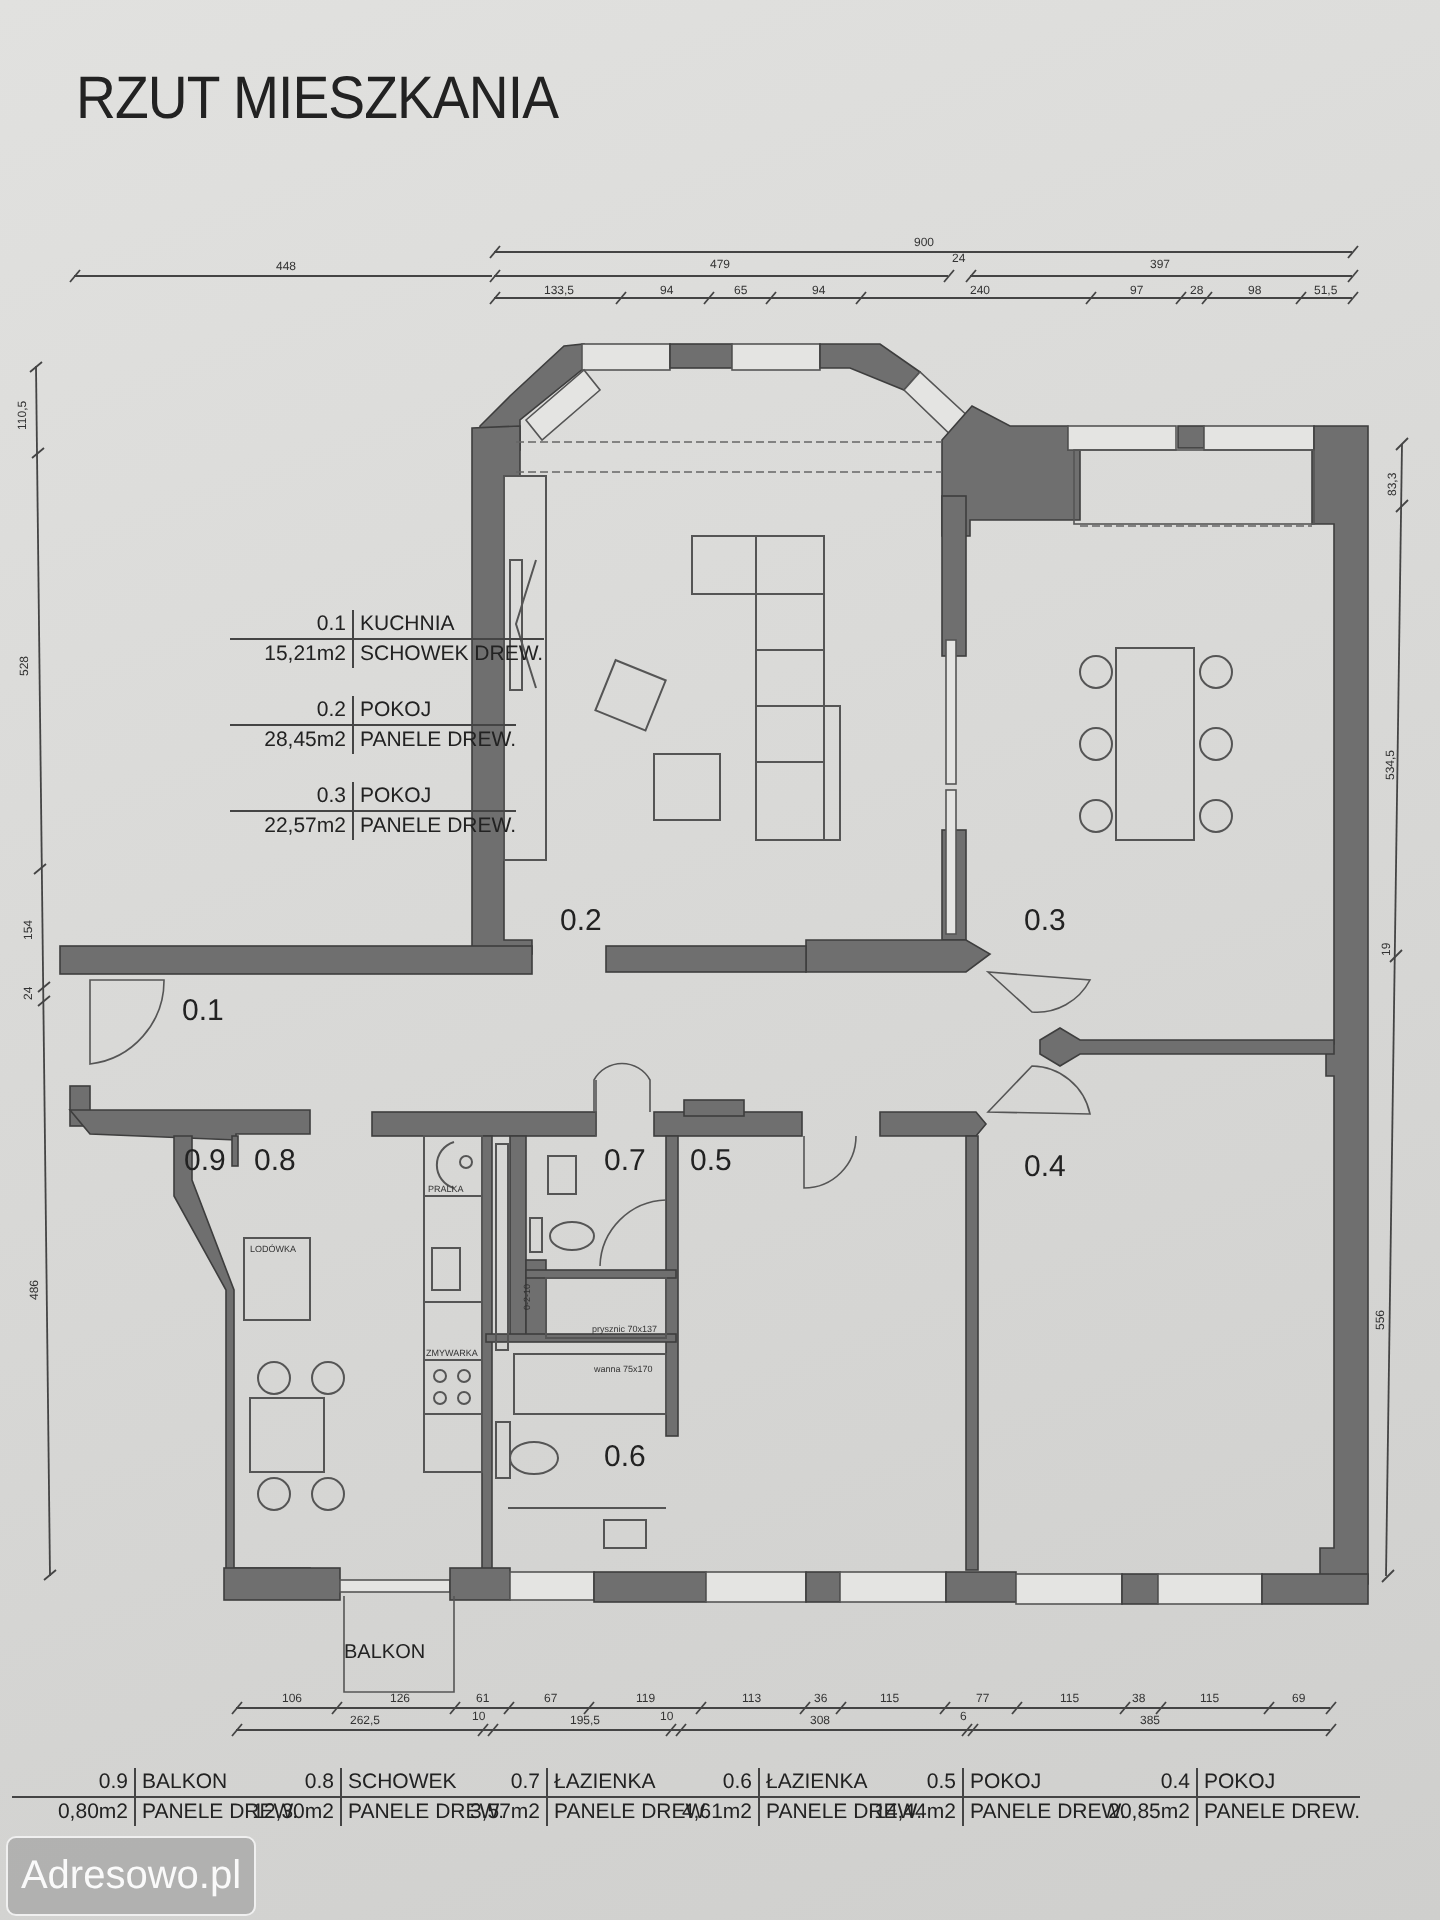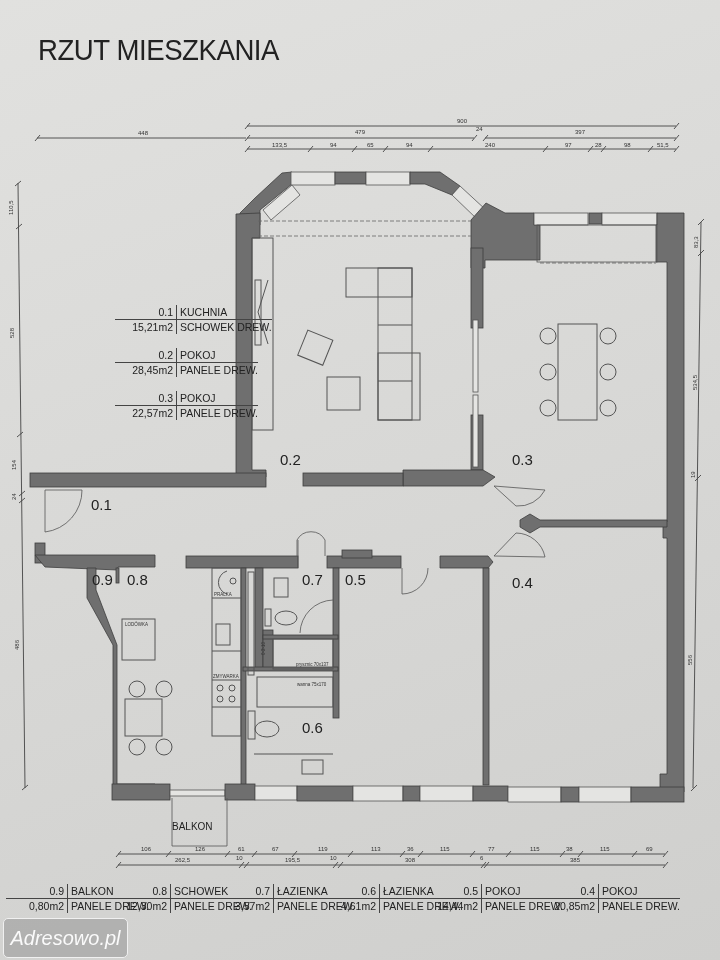--- a/index.html
+++ b/index.html
@@ -13,21 +13,21 @@
   .thin{fill:none;stroke:#555;stroke-width:0.8;}
   .dim{stroke:#444;stroke-width:0.9;fill:none;}
   .dimtxt{font-size:6px;fill:#333;font-family:"Liberation Sans",sans-serif;}
   .room{font-size:15px;fill:#222;font-family:"Liberation Sans",sans-serif;}
   .small{font-size:4.5px;fill:#333;font-family:"Liberation Sans",sans-serif;}
   .legend{position:absolute;font-size:10.5px;line-height:14px;color:#222;}
   .legend .row{display:flex;}
   .legend .num{width:58px;text-align:right;padding-right:3px;border-right:1px solid #444;}
   .legend .name{padding-left:3px;}
   .legend .r1{border-bottom:1px solid #444;}
-  .watermark{position:absolute;left:3px;top:918px;width:123px;height:38px;border:1.5px solid #f0f0f0;border-radius:5px;background:rgba(150,150,150,0.55);color:#fafafa;font-size:20px;line-height:38px;text-align:center;font-style:italic;}
+  .watermark{position:absolute;left:3px;top:918px;width:123px;height:38px;border:1.5px solid #f0f0f0;border-radius:5px;background:rgba(150,150,150,0.55);color:#fafafa;font-size:20px;line-height:38px;text-align:center;}
   .balkon{position:absolute;left:172px;top:821px;font-size:10px;color:#222;}
 </style>
 </head>
 <body>
 
 <div class="paper"></div>
 <div class="title">RZUT MIESZKANIA</div>
 
 <svg class="plan" width="720" height="960" viewBox="0 0 720 960">
 

